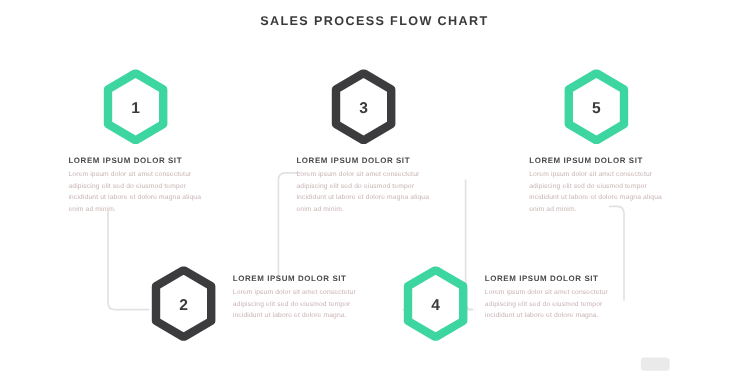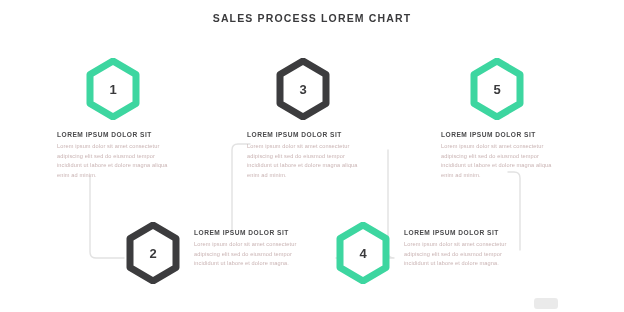--- a/index.html
+++ b/index.html
@@ -141,21 +141,21 @@
     border-radius: 3px;
     background: #d8d8d8;
     opacity: 0.55;
   }
 </style>
 </head>
 <body>
 
 <div class="slide">
 
-  <div class="slide-title">SALES PROCESS LOREM CHART</div>
+  <div class="slide-title">SALES PROCESS FLOW CHART</div>
 
   <svg class="connectors" viewBox="0 0 624 312" width="624" height="312">
 
     <path d="M 90 176 L 90 252 Q 90 258 96 258 L 124 258"></path>
 
     <path d="M 232 232 L 232 150 Q 232 144 238 144 L 250 144"></path>
 
     <path d="M 388 150 L 388 252 Q 388 258 394 258 L 336 258"></path>
 
     <path d="M 520 250 L 520 178 Q 520 172 514 172 L 508 172"></path>

